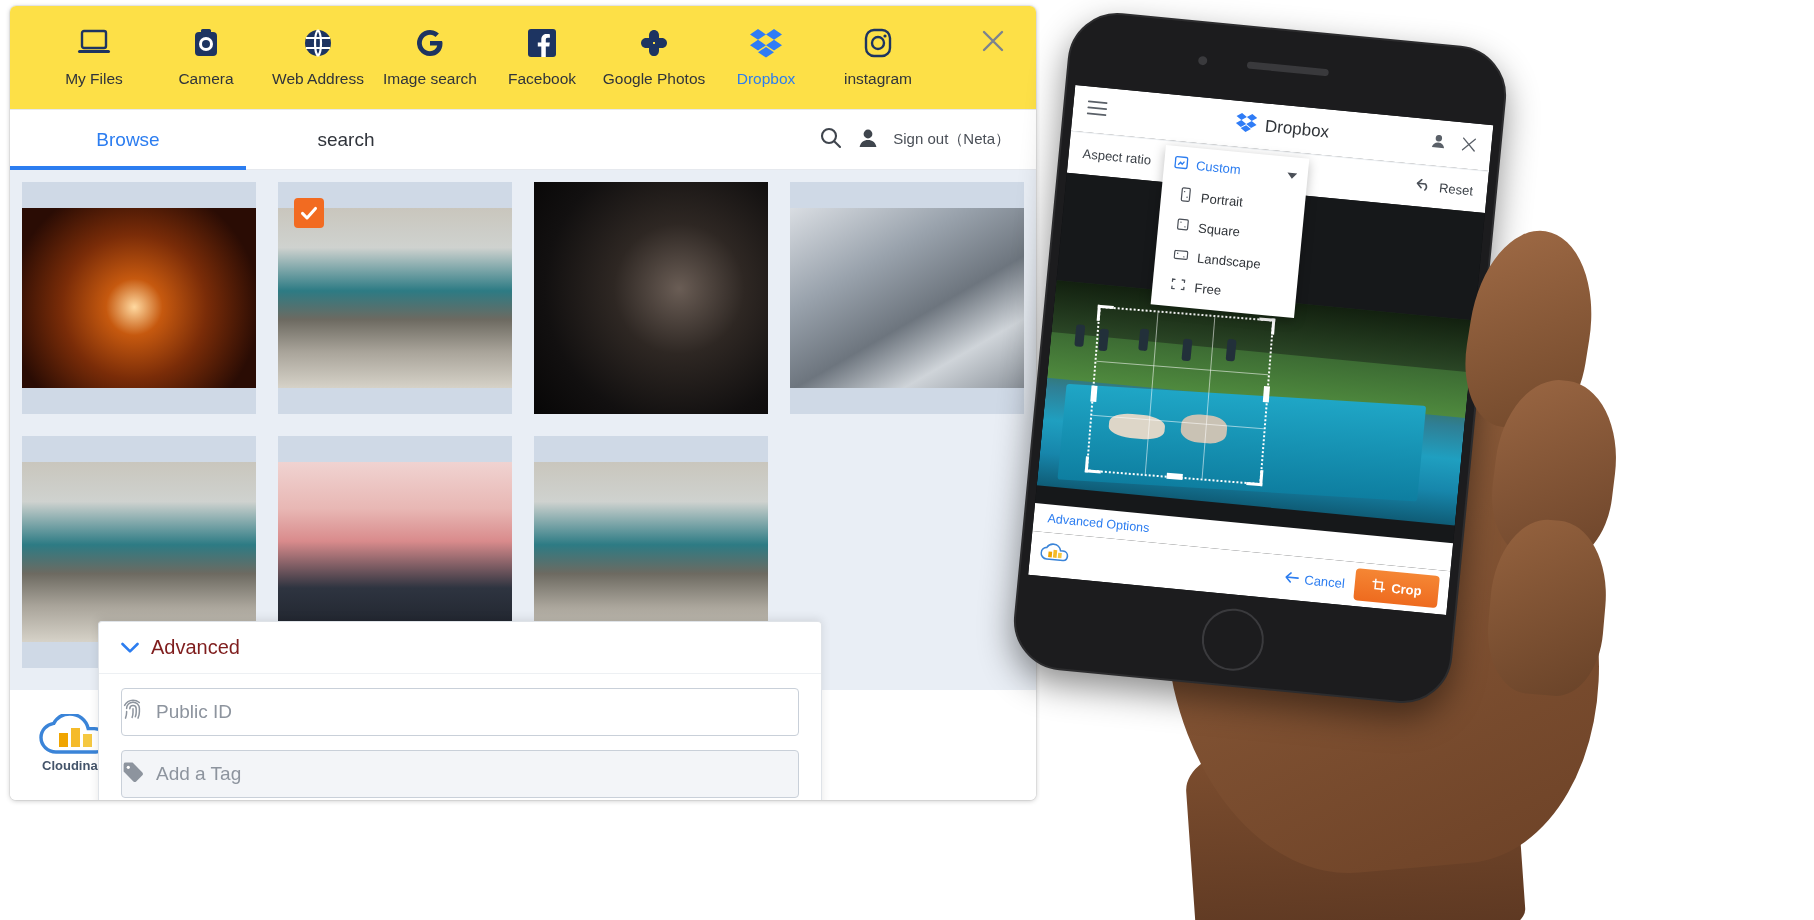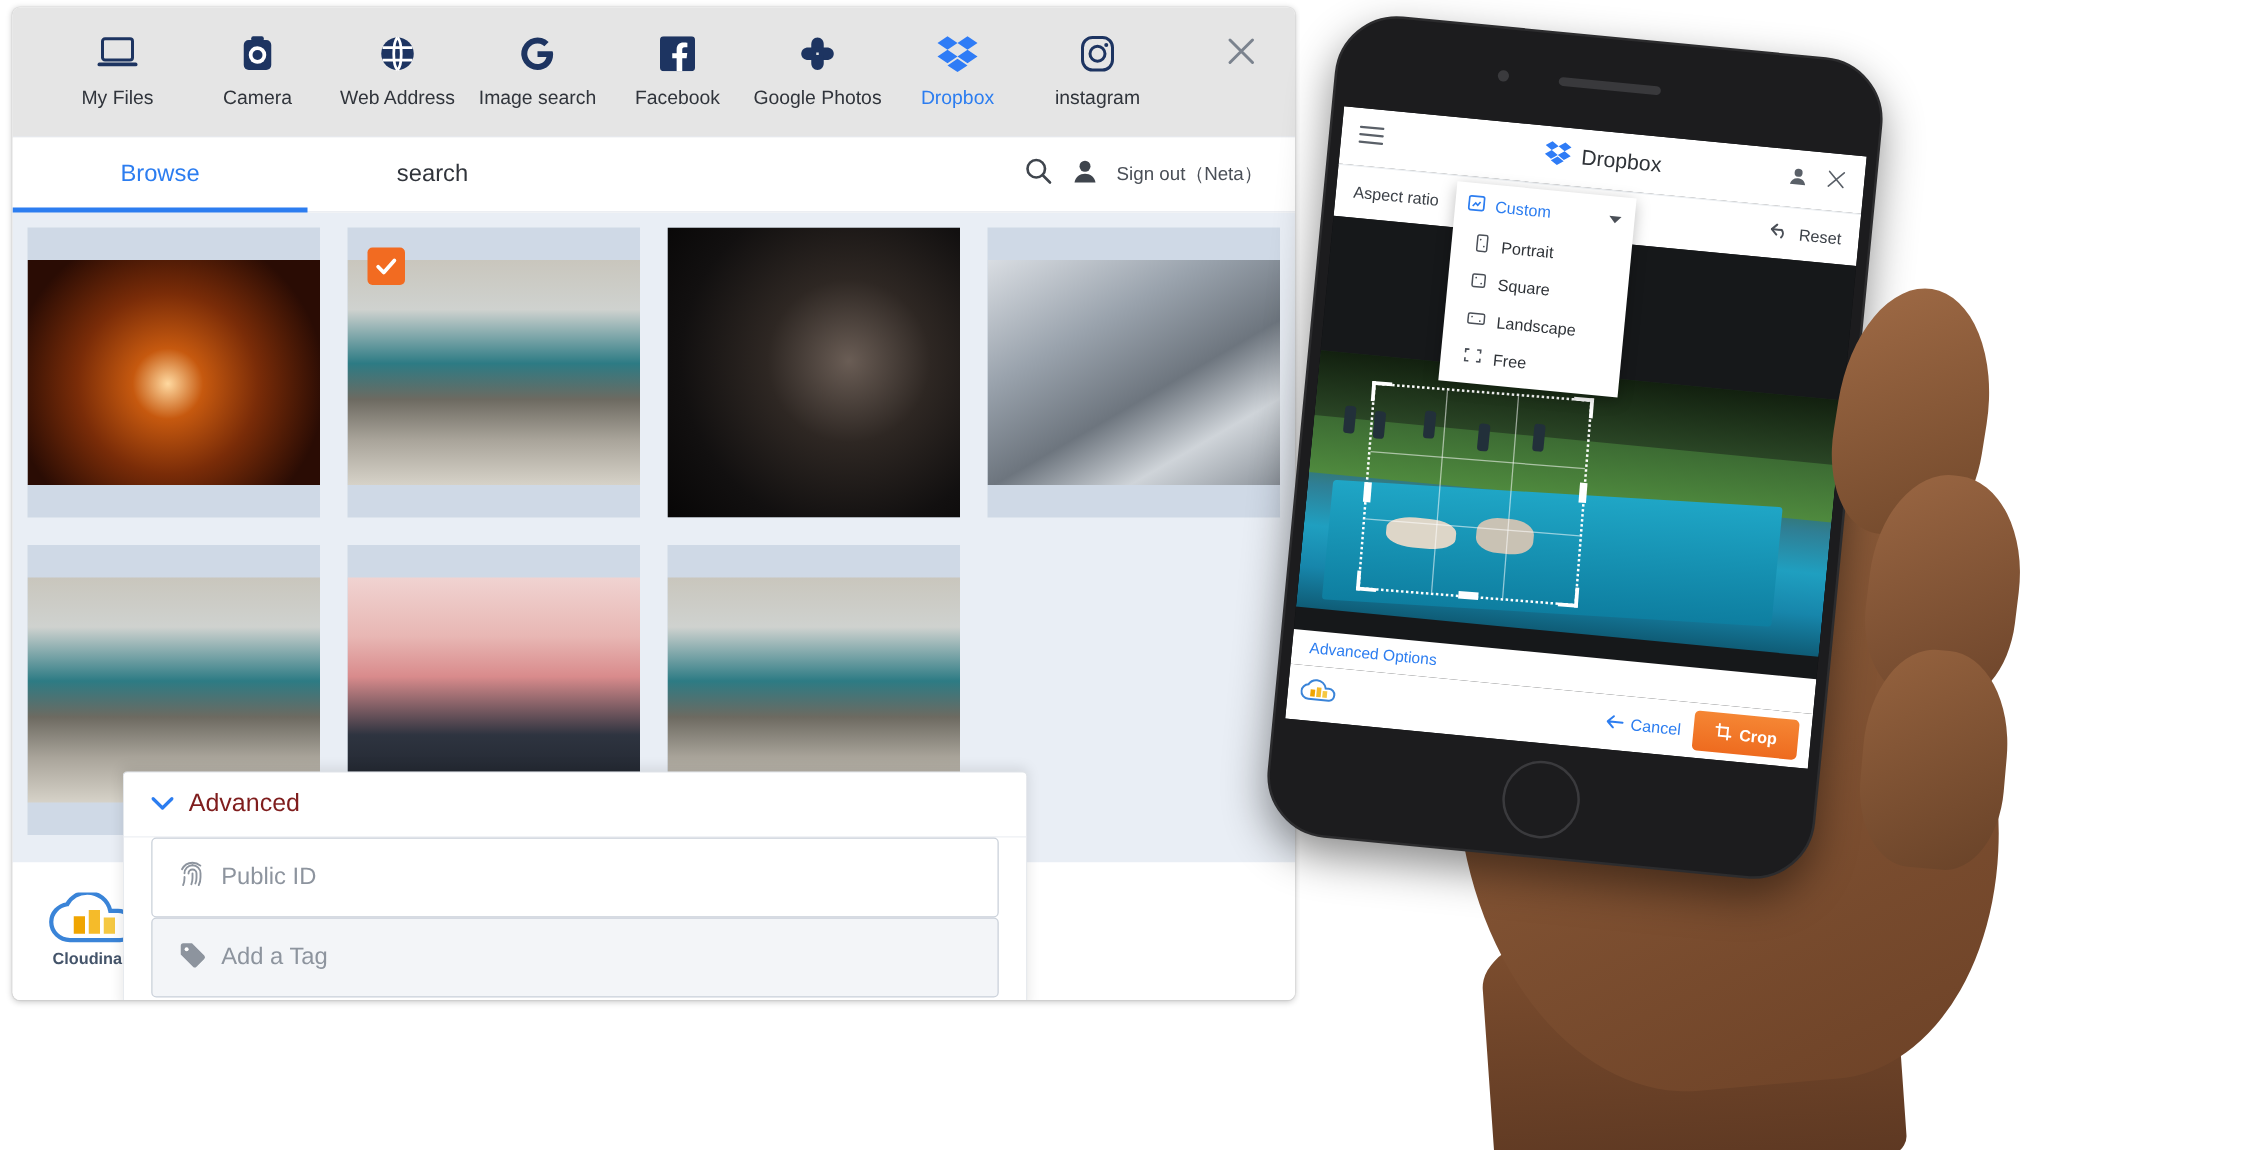--- a/index.html
+++ b/index.html
@@ -18,21 +18,21 @@
     background: #ffffff;
     border-radius: 6px;
     box-shadow: 0 1px 5px rgba(0,0,0,.22), 0 0 0 1px rgba(0,0,0,.05);
     overflow: hidden;
   }
 
   
   .srcbar {
     position: relative;
     height: 104px;
-    background: #e5e5e5;
+    background: #fde047;
     border-bottom: 1px solid #e6e9ee;
     display: flex; align-items: flex-start;
     padding: 16px 0 0 28px;
   }
   .src {
     width: 112px; height: 86px;
     display: flex; flex-direction: column;
     align-items: center; justify-content: flex-start;
     cursor: pointer; position: relative;
     color: #1d3461;
@@ -127,23 +127,23 @@
     border-radius: 4px 4px 0 0;
     box-shadow: 0 -2px 10px rgba(0,0,0,.10);
     z-index: 20; padding: 0 0 10px 0;
   }
   .adv-head {
     height: 52px; display:flex; align-items:center; gap: 12px;
     padding: 0 22px; border-bottom: 1px solid #edf0f3;
     font-size: 20px; color:#7f1d1d; cursor:pointer;
   }
   .adv-field {
-    margin: 0 22px 0 22px; height: 64px;
+    margin: 14px 22px 0 22px; height: 48px;
     border: 1px solid #c9d0d9; border-radius: 4px;
-    display:flex; align-items:center; gap: 12px; padding: 0 21px;
+    display:flex; align-items:center; gap: 12px; padding: 0 0;
     background:#fff;
   }
   .adv-field.alt { background: #f3f5f8; }
   .adv-field .ph { font-size: 19px; color:#8d949e; }
 
   
   #phonearea { position:absolute; left: 1040px; top: 0; width: 774px; height: 920px; }
   .handbg { position:absolute; inset:0; background: #ffffff; }
 
   

